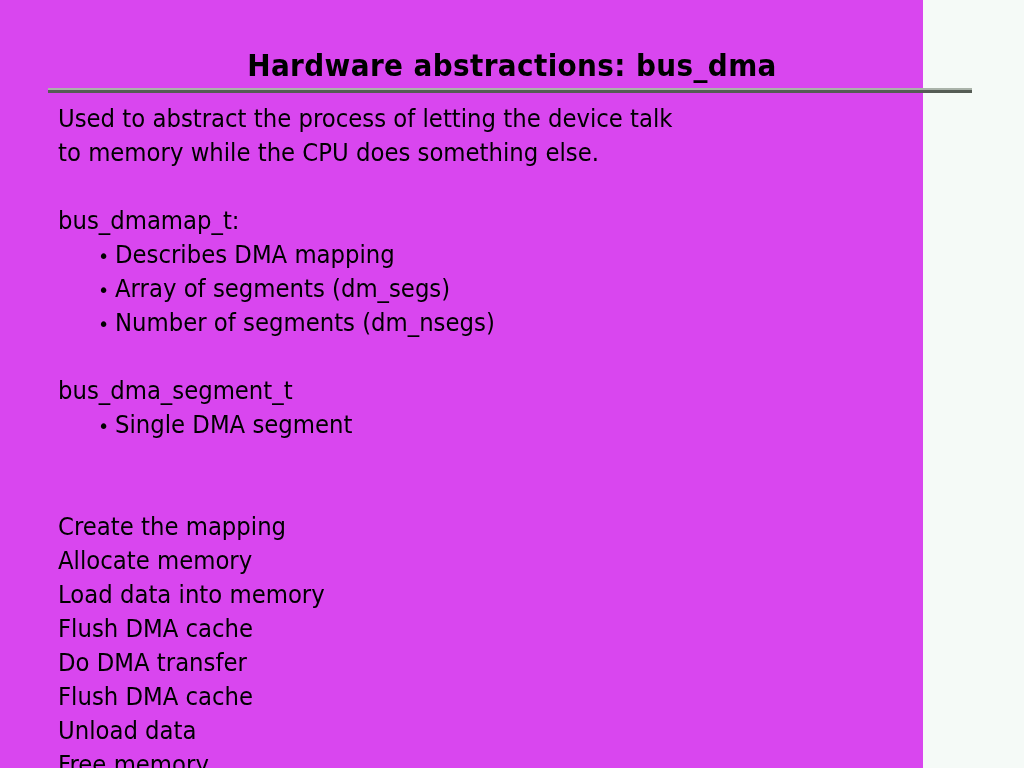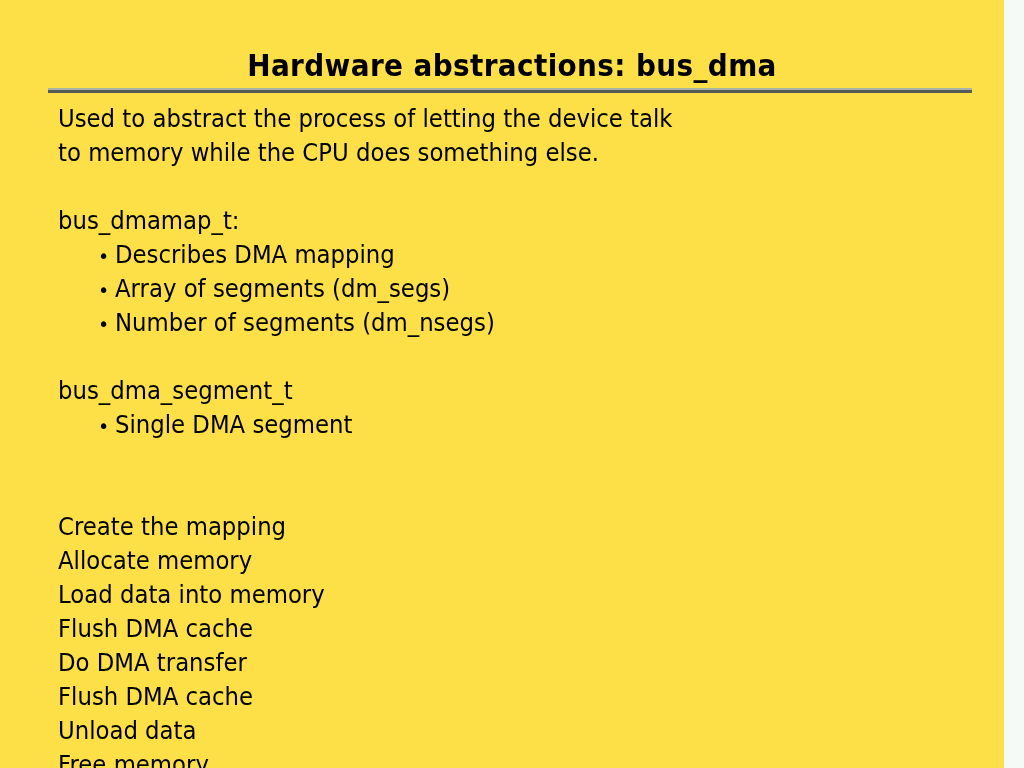--- a/index.html
+++ b/index.html
@@ -9,23 +9,23 @@
   }
   body {
     width: 1024px;
     height: 768px;
     background: #f5faf7;
     font-family: "DejaVu Sans", sans-serif;
     overflow: hidden;
   }
   .slide {
     position: relative;
-    width: 1004px;
+    width: 923px;
     height: 768px;
-    background: #fde047;
+    background: #d946ef;
     box-sizing: border-box;
   }
 
   
   .slide-title {
     position: absolute;
     left: 0;
     top: 48px;
     width: 1024px;
     text-align: center;

